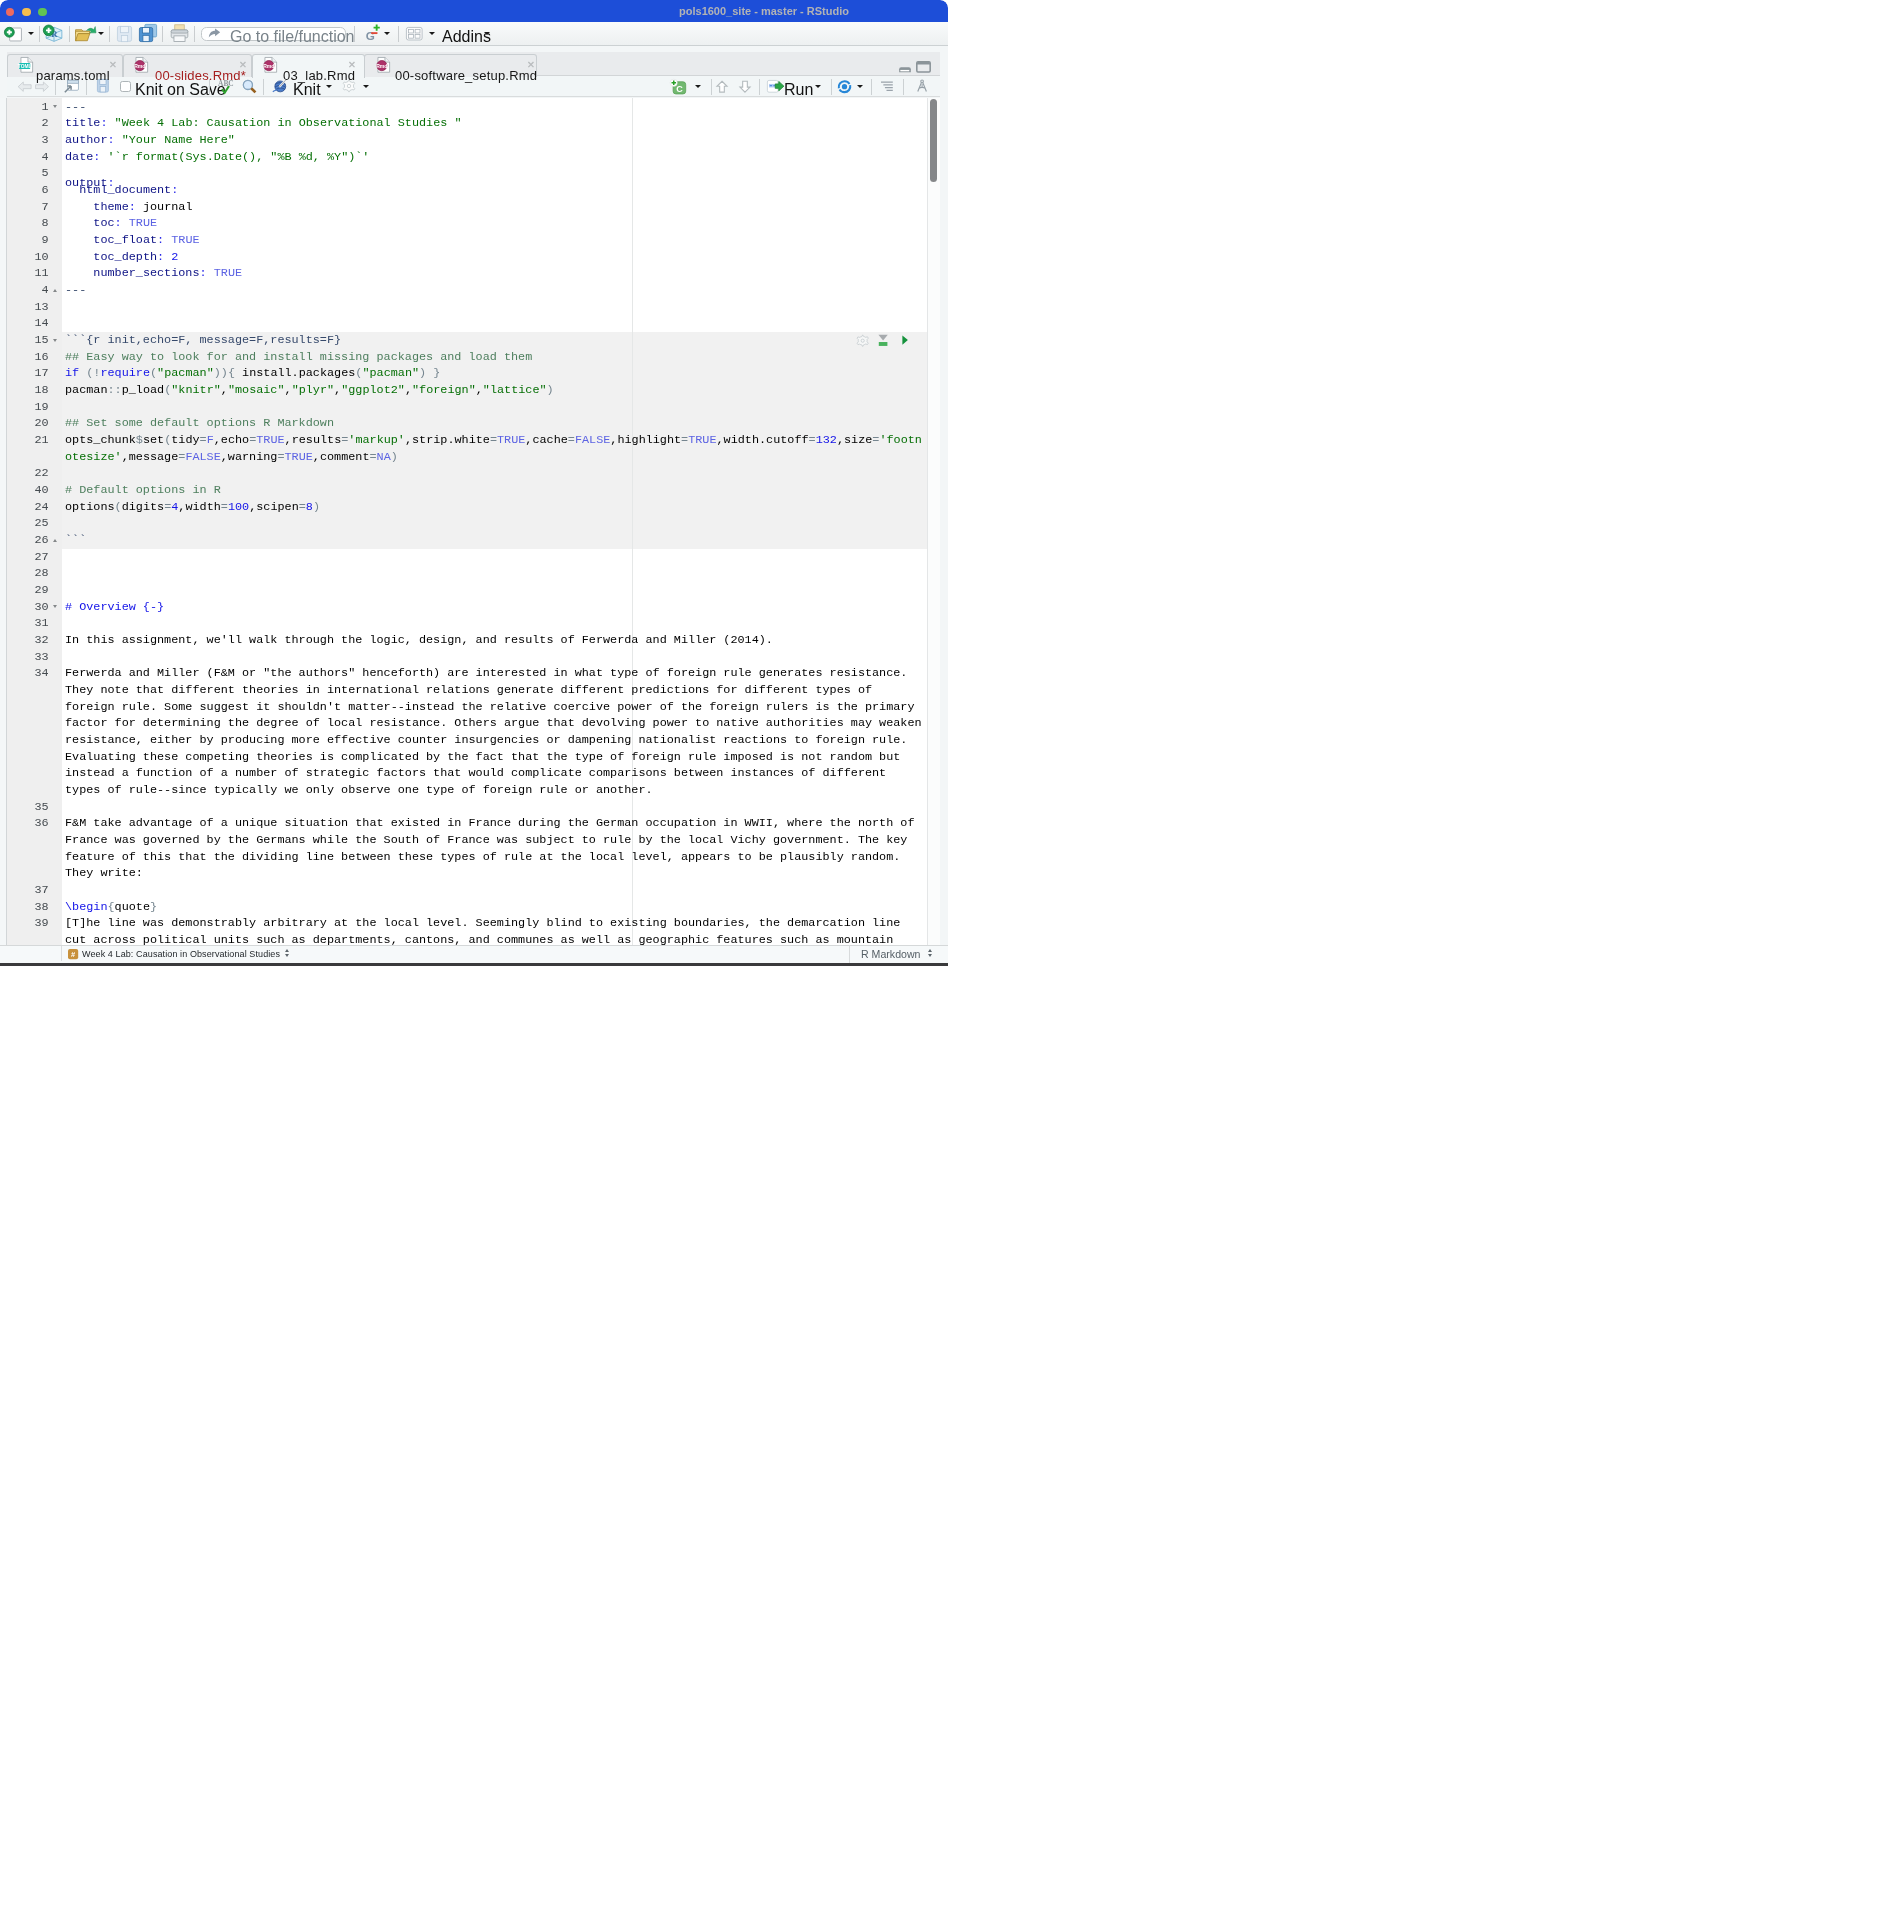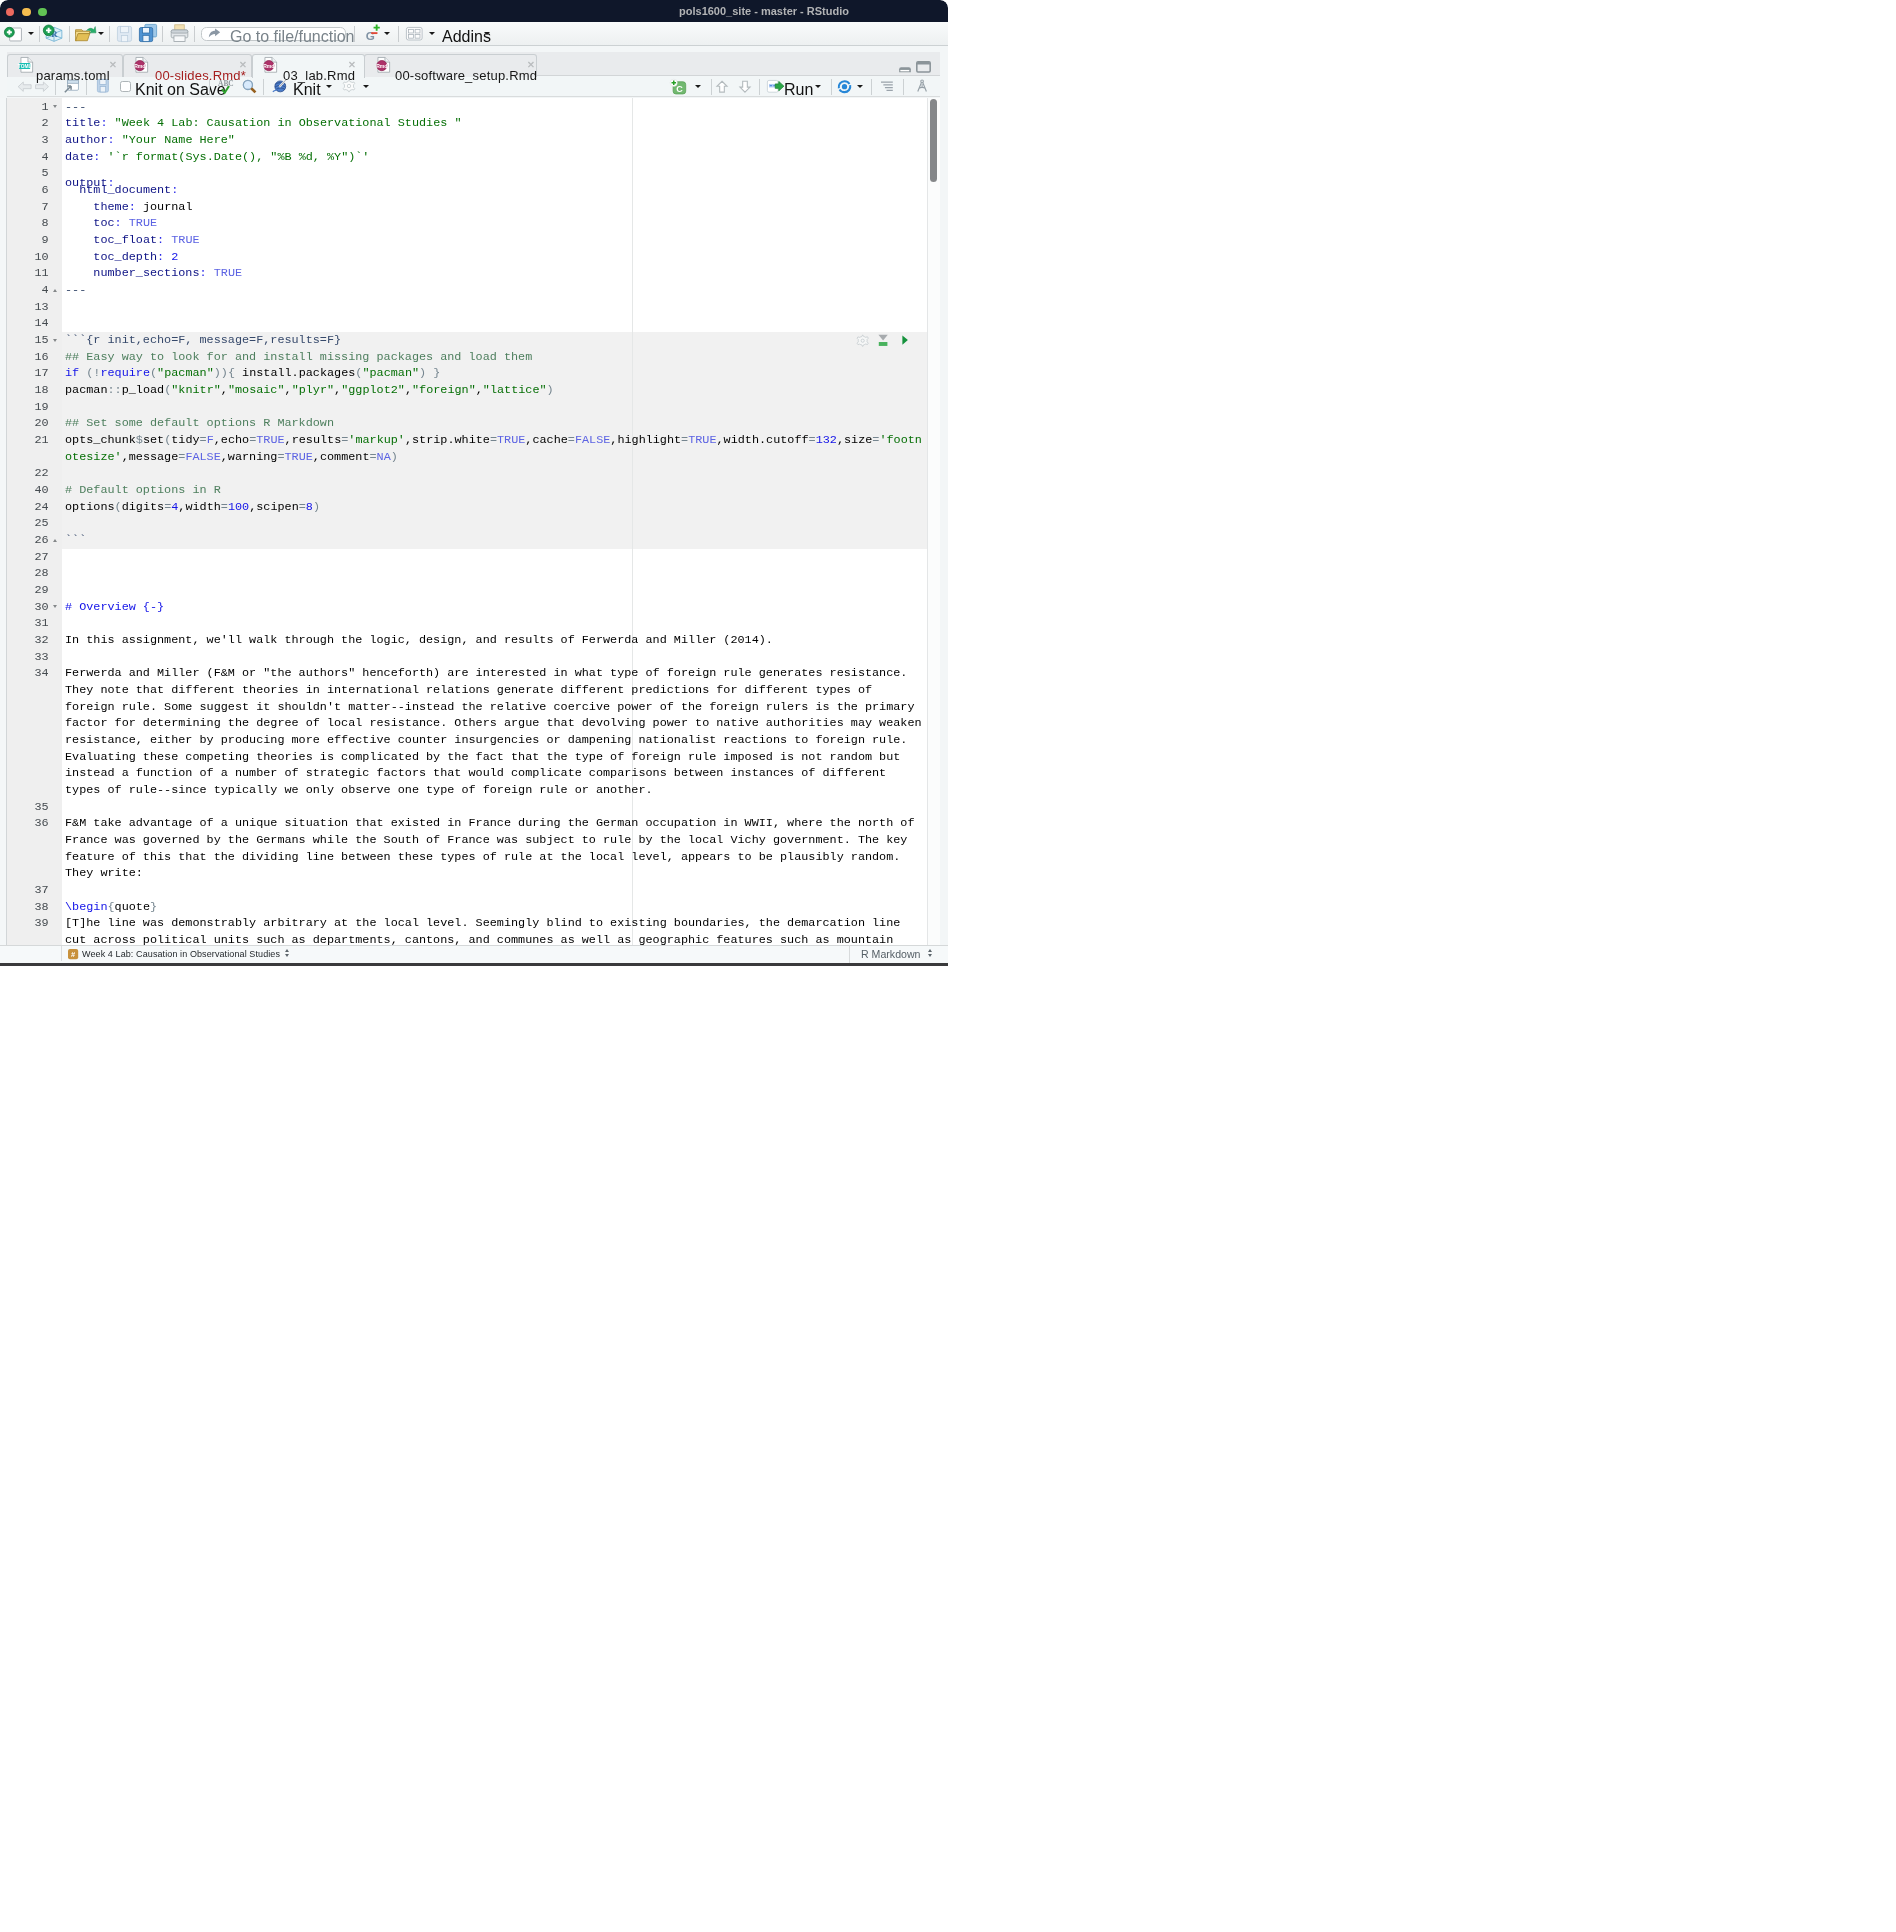--- a/index.html
+++ b/index.html
@@ -1,16 +1,16 @@
 <!DOCTYPE html>
 <html style="font-size:12.6px"><head><meta charset="utf-8"><style>
 *{margin:0;padding:0;box-sizing:border-box}
 html,body{width:948px;height:966px;background:#fff;font-family:"Liberation Sans",sans-serif}
 #win{position:absolute;left:0;top:0;width:948px;height:966px;background:#f3f6f7;overflow:hidden;border-radius:7.9px 7.9px 0 0}
-#tbar{position:absolute;left:0;top:0;width:948px;height:22px;background:#0f172a;border-radius:7.9px 7.9px 0 0}
+#tbar{position:absolute;left:0;top:0;width:948px;height:22px;background:#1d4ed8;border-radius:7.9px 7.9px 0 0}
 .tl{position:absolute;top:7.5px;width:8.6px;height:8.6px;border-radius:50%}
 #ttl{position:absolute;top:4.7px;left:764px;transform:translateX(-50%);font-size:11px;font-weight:bold;color:#b2b3b5;white-space:nowrap}
 #mtool{position:absolute;left:0;top:22px;width:948px;height:23.6px;background:linear-gradient(#f9fbfb,#edf0f1);border-bottom:0.8px solid #ccd1d3}
 #tabband{position:absolute;left:6.7px;top:52px;width:933px;height:24px;background:#e9ebed;border-bottom:0.8px solid #d2d5d7}
 #etool{position:absolute;left:6.7px;top:76px;width:933px;height:21px;background:#f2f6f7;border-bottom:0.8px solid #d9dcdd}
 #ed{position:absolute;left:6.7px;top:98px;width:933px;height:847px;background:#fff;border-right:0.8px solid #d4d7d9}
 #gut{position:absolute;left:6.7px;top:98px;width:55px;height:847px;background:#efefef}
 #chunk{position:absolute;left:62px;top:332px;width:865px;height:217px;background:#f1f1f1}
 #mline{position:absolute;left:632px;top:98px;width:0.8px;height:847px;background:#e5e7e7}
 #strack{position:absolute;left:927px;top:98px;width:13.2px;height:847px;background:#fbfcfc;border-left:0.8px solid #e4e6e7}

